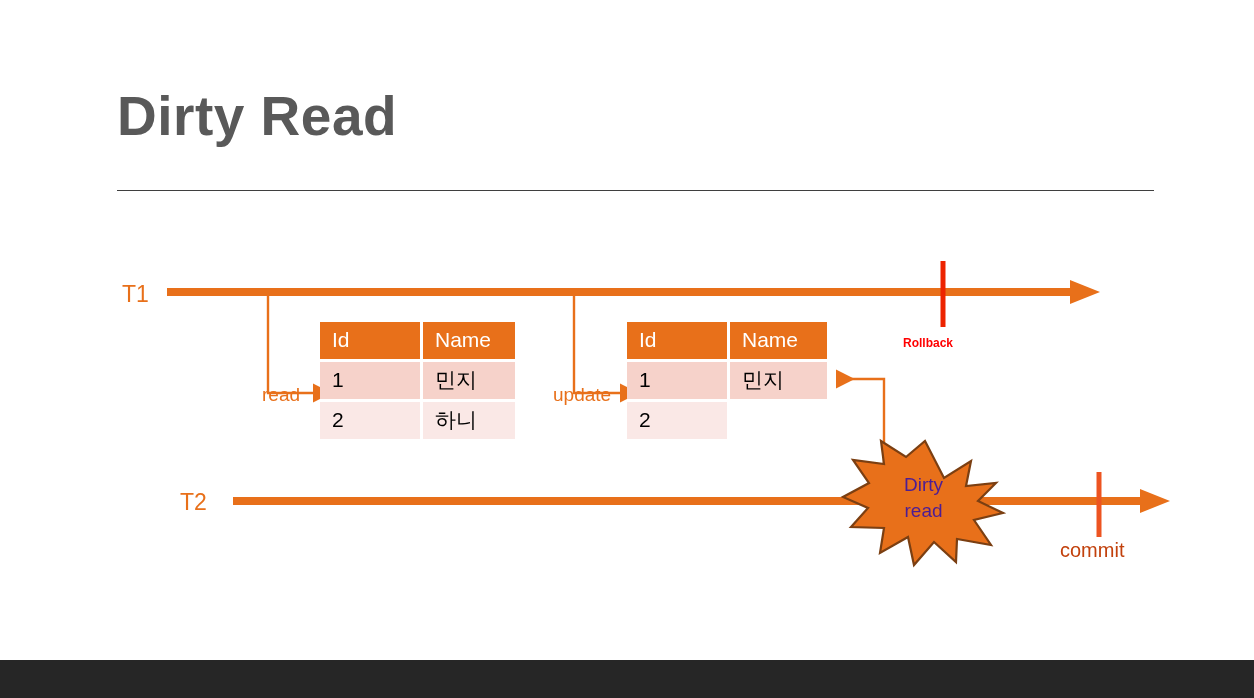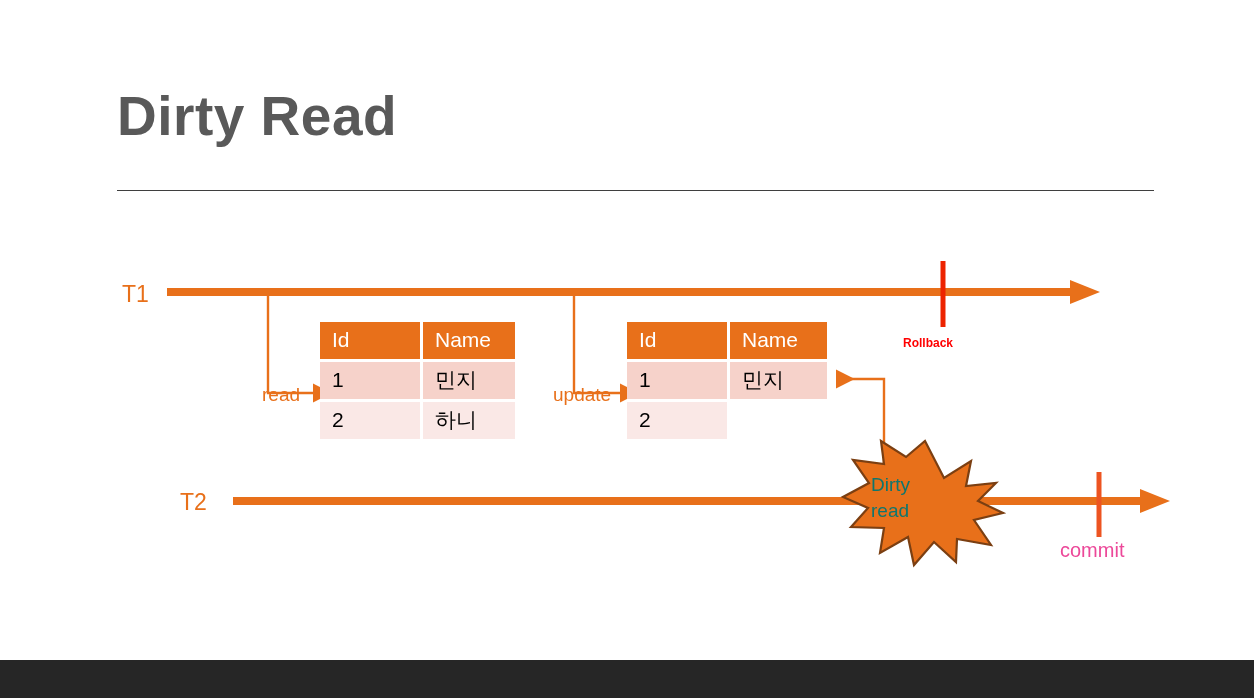--- a/index.html
+++ b/index.html
@@ -92,21 +92,21 @@
     top: 336px;
     color: #FF0000;
     font-size: 12px;
     font-weight: bold;
     white-space: nowrap;
   }
   .commit-label {
     position: absolute;
     left: 1060px;
     top: 539px;
-    color: #ec4899;
+    color: #c2410c;
     font-size: 20px;
     font-weight: 400;
     white-space: nowrap;
   }
 
   
   .tbl {
     position: absolute;
     border-collapse: separate;
     border-spacing: 0;
@@ -142,22 +142,22 @@
   .tbl .row-b .cell { background: #FAE8E6; }
 
   .tbl.tbl-2 .c-name { width: 97px; }
 
   
   .burst-text {
     position: absolute;
     left: 871px;
     top: 472px;
     width: 105px;
-    text-align: left;
-    color: #0f766e;
+    text-align: center;
+    color: #4c1d95;
     font-size: 19px;
     line-height: 26px;
     pointer-events: none;
   }
 </style>
 </head>
 <body>
 
 <div class="slide">
 

